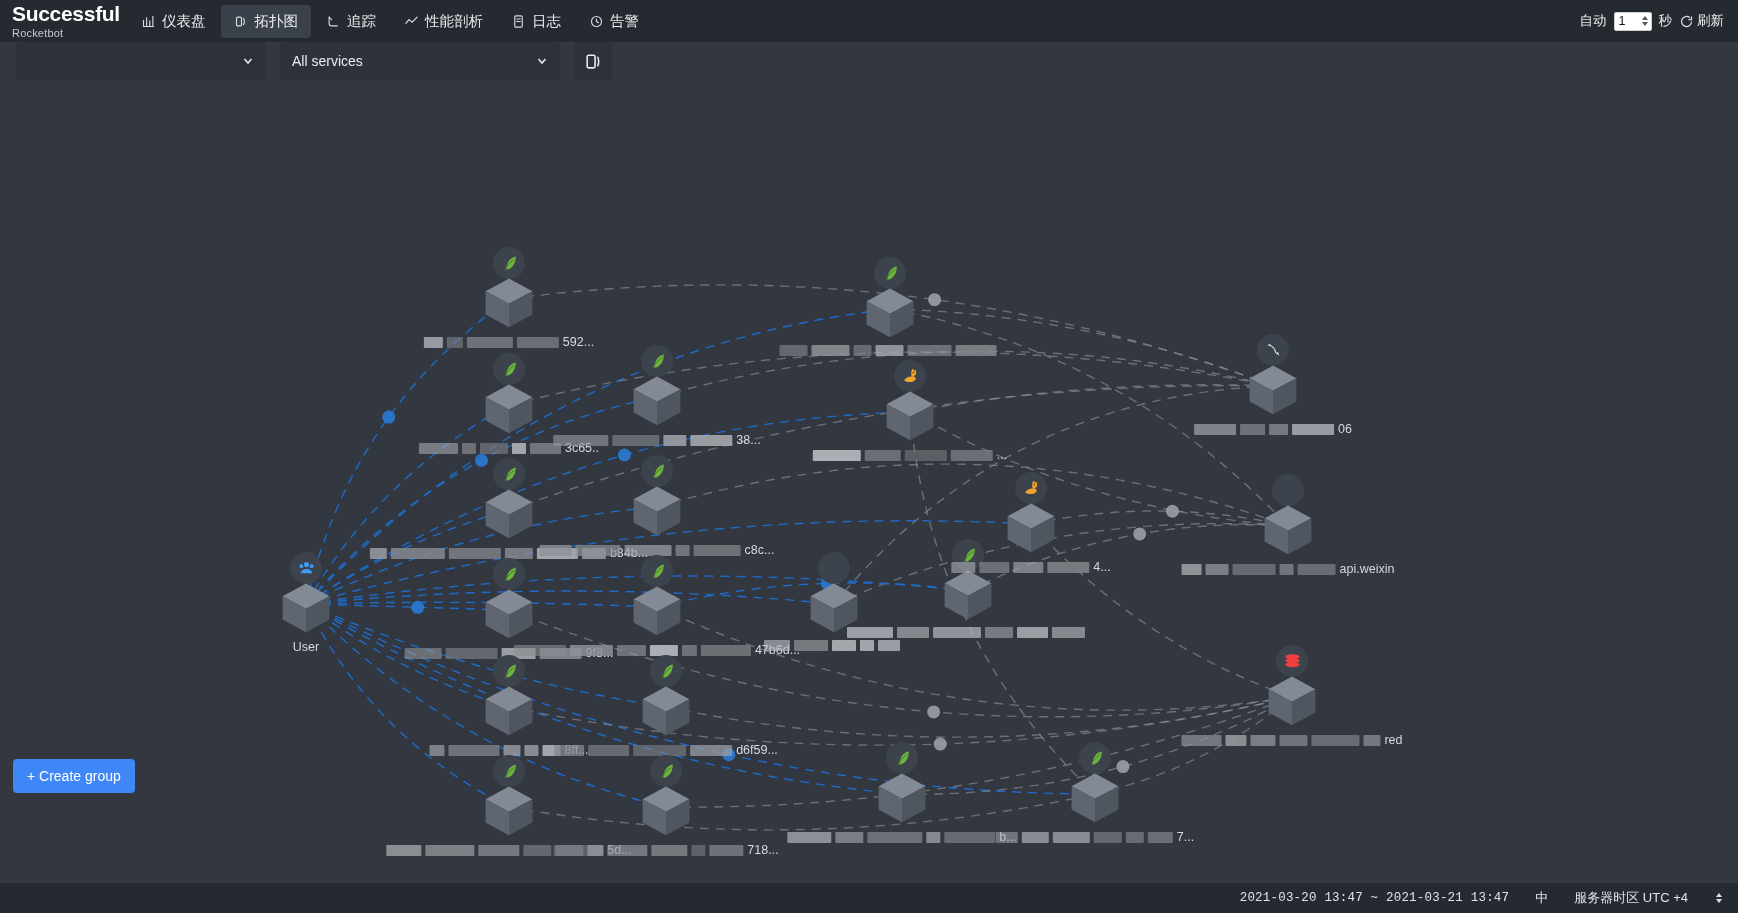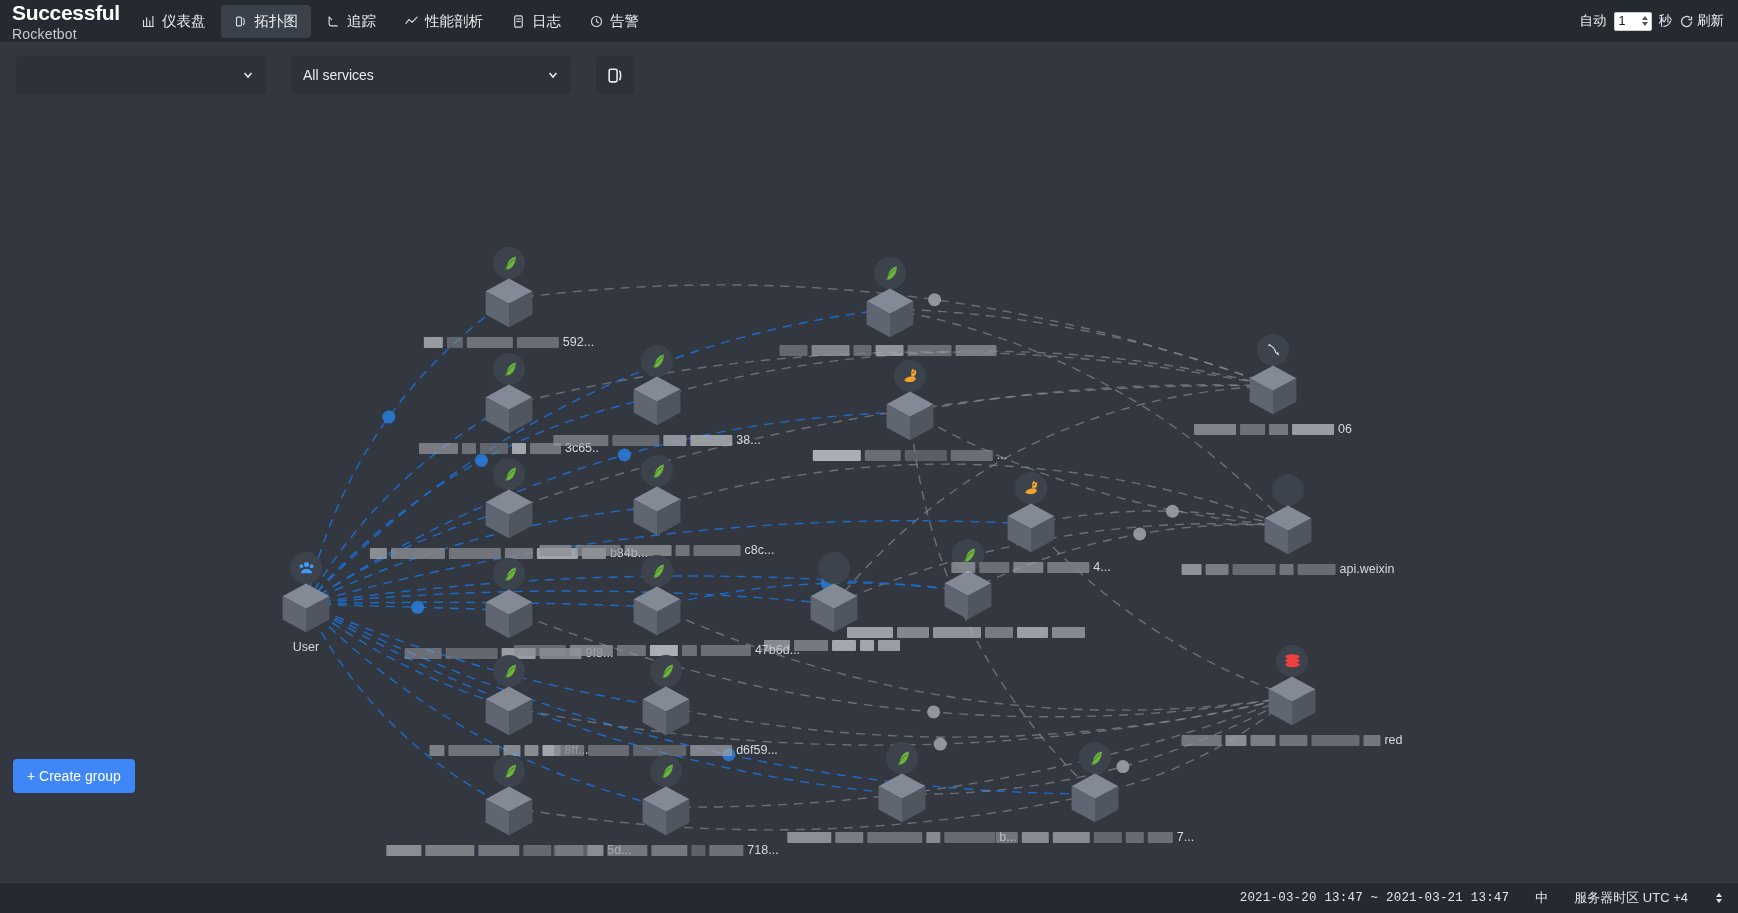--- a/index.html
+++ b/index.html
@@ -23,21 +23,21 @@
     letter-spacing: -.3px; position: relative; display: inline-block;
   }
   .logo-swoosh {
     position: absolute; right: -11px; top: 1px;
     width: 13px; height: 15px;
     border: 3px solid #fff; border-left-color: transparent;
     border-bottom-color: transparent;
     border-radius: 0 80% 0 0;
     transform: rotate(12deg);
   }
-  .logo-sub { font-size: 14px; color: #c6c9cd; margin-top: 4px; letter-spacing: .2px; }
+  .logo-sub { font-size: 11px; color: #c6c9cd; margin-top: 4px; letter-spacing: .2px; }
 
   .nav { display: flex; align-items: center; gap: 2px; margin-left: 10px; }
   .nav-item {
     display: flex; align-items: center; gap: 6px;
     padding: 7px 13px; border-radius: 4px;
     font-size: 14.5px; color: #e9ebee; cursor: pointer; white-space: nowrap;
   }
   .nav-item.active { background: #3b414b; justify-content: space-between; }
   .nav-ico { width: 15px; height: 15px; display: block; opacity: .92; }
 
@@ -60,21 +60,21 @@
   .spin-arrows i {
     width: 0; height: 0; border-left: 3px solid transparent;
     border-right: 3px solid transparent;
   }
   .spin-arrows i.up   { border-bottom: 4px solid #555; }
   .spin-arrows i.down { border-top: 4px solid #555; }
   .refresh-btn { display: flex; align-items: center; gap: 3px; cursor: pointer; }
 
   
   .toolbar {
-    height: 52px; display: flex; align-items: flex-end; gap: 25px;
+    height: 52px; display: flex; align-items: flex-start; gap: 14px;
     padding: 0 16px; position: relative; z-index: 30;
   }
   .select {
     height: 38px; background: #2d323a; border-radius: 4px;
     display: flex; align-items: center; justify-content: space-between;
     padding: 0 12px; font-size: 14px; color: #e9ebee; cursor: pointer;
   }
   .select.s1 { width: 250px; }
   .select.s2 { width: 280px; }
   .chev { width: 12px; height: 12px; flex: none; }

